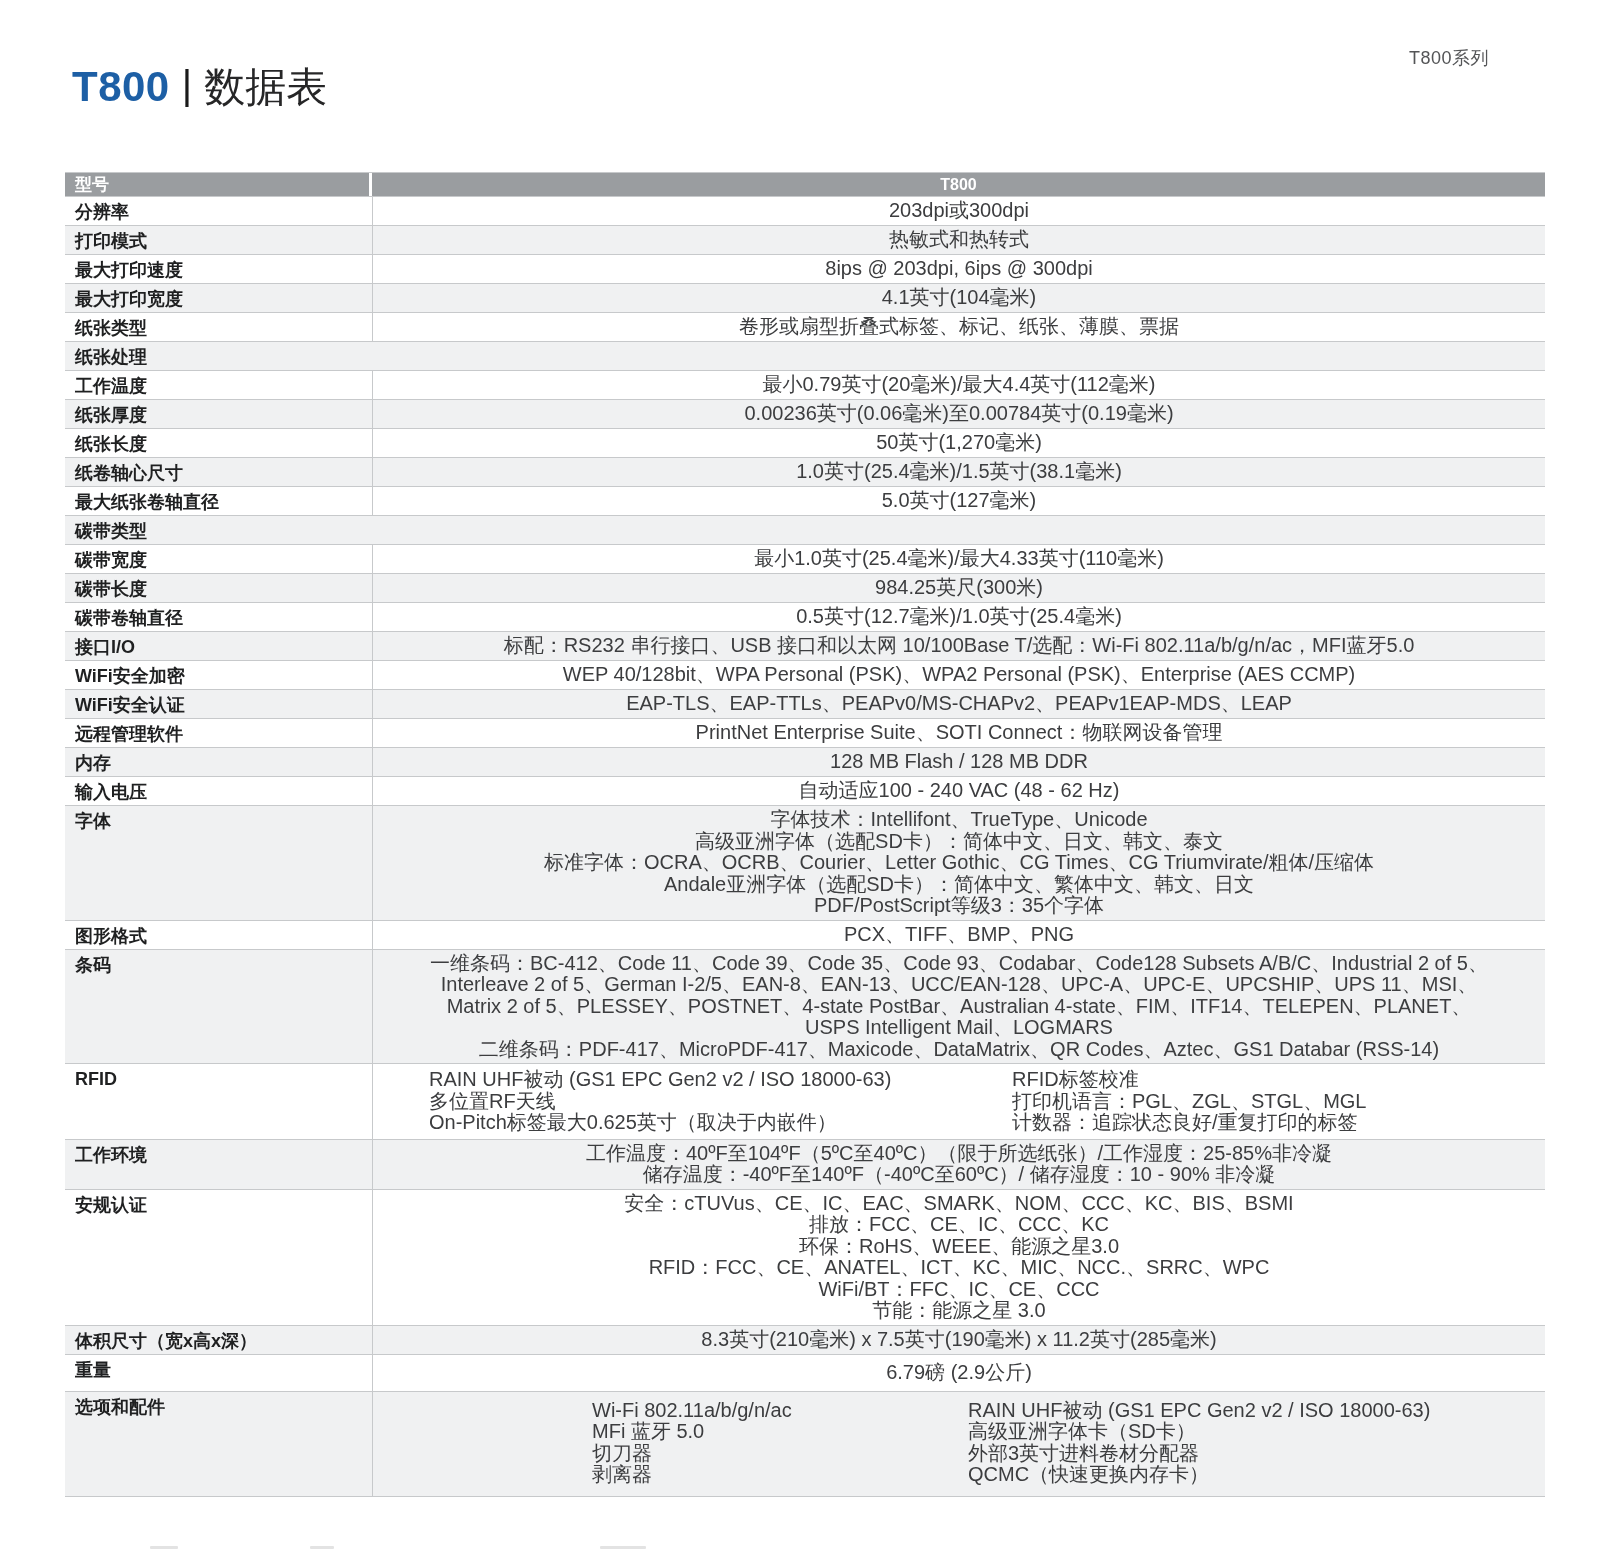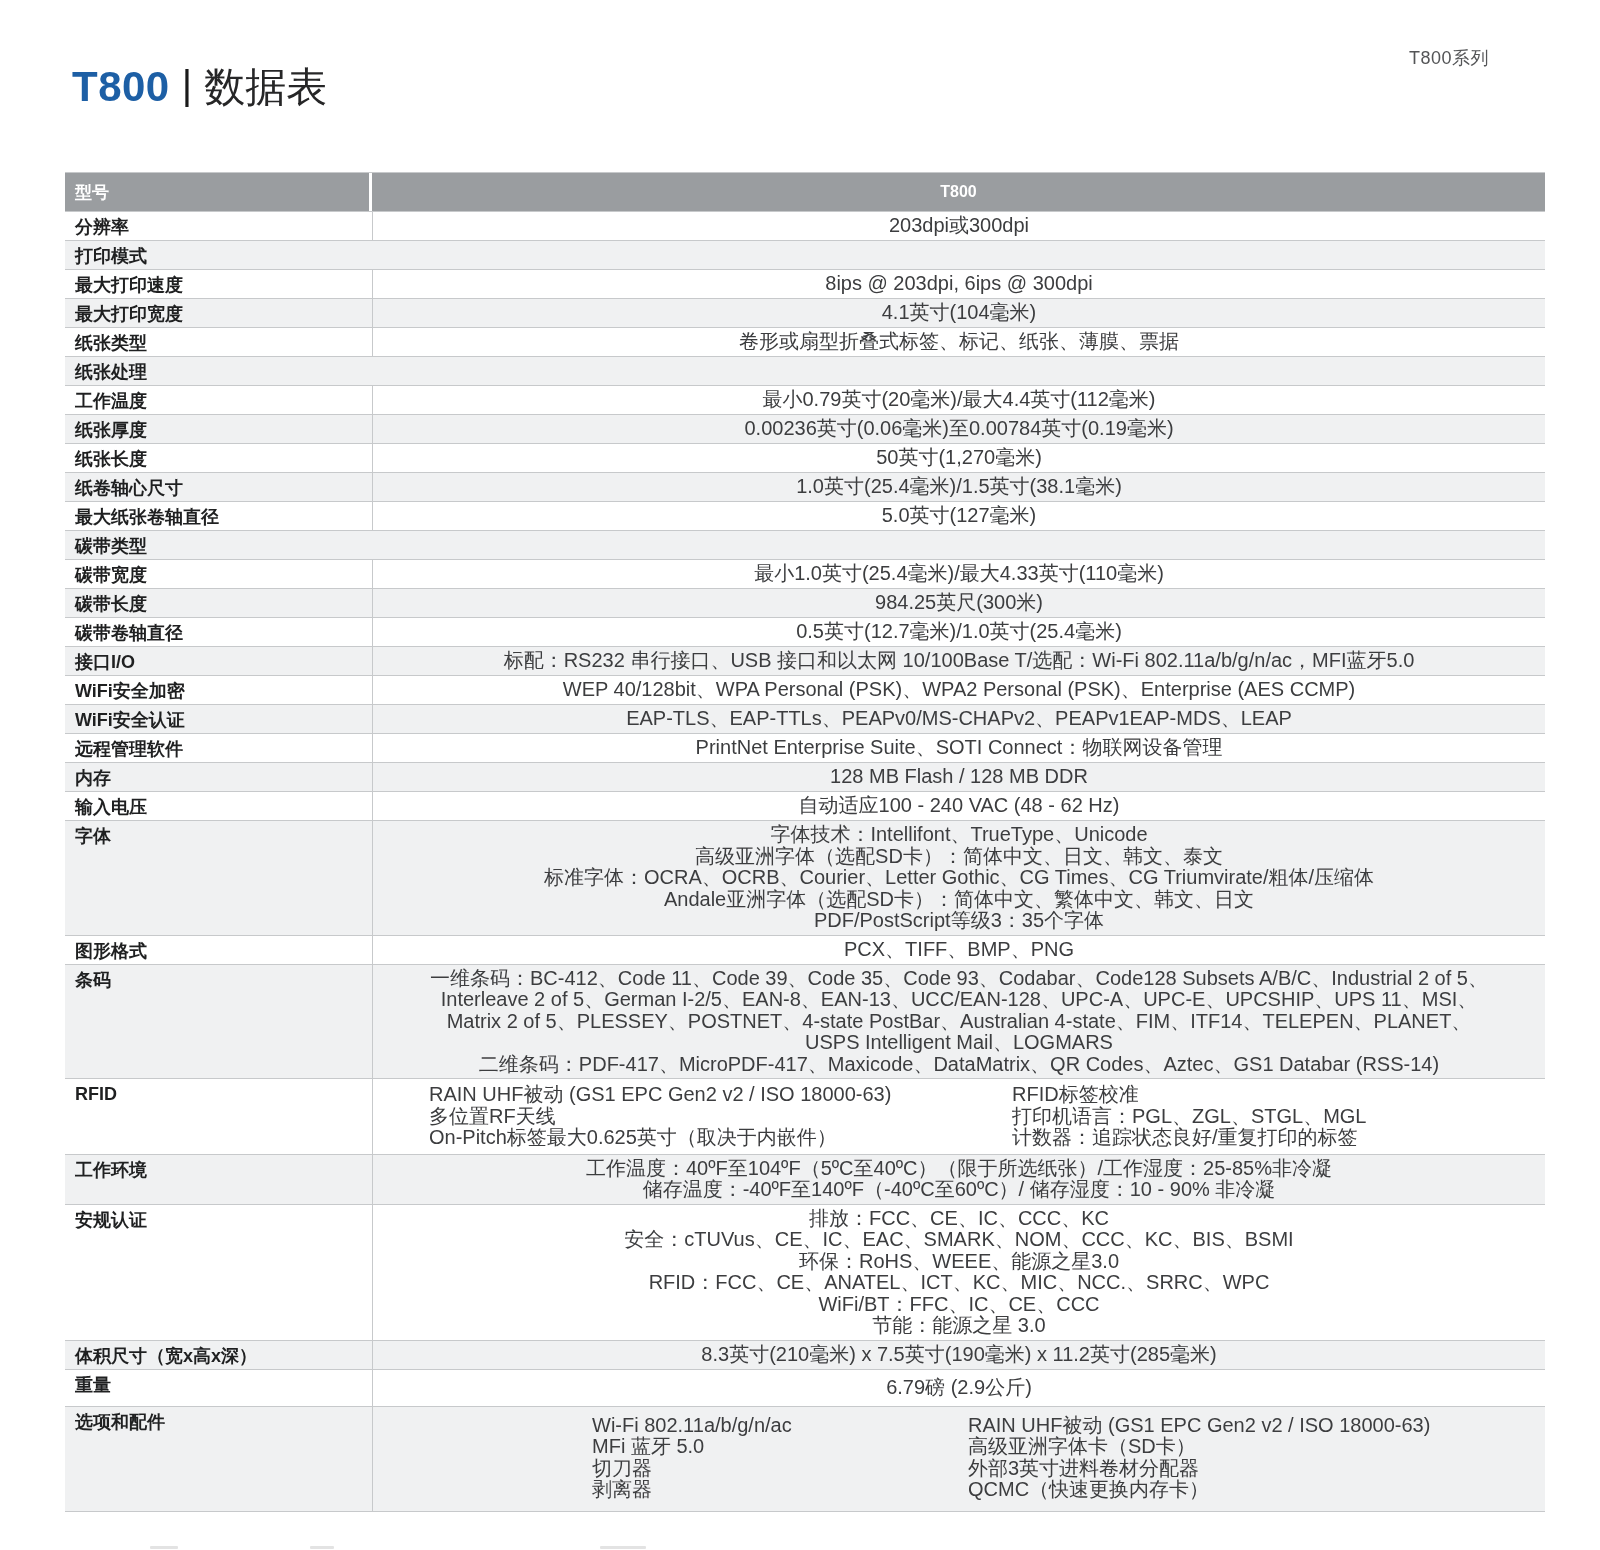--- a/index.html
+++ b/index.html
@@ -22,21 +22,21 @@
   .title{position:absolute;left:72px;top:60px;white-space:nowrap;}
   .title .brand{color:var(--accent);font-size:42px;font-weight:bold;letter-spacing:.5px;}
   .title .sep{font-size:40px;font-weight:400;color:#1a1a1a;margin:0 12px;position:relative;top:-2px;}
   .title .doc{font-family:"Liberation Serif", serif;font-size:41px;color:#262627;}
 
   .spec-table{
     position:absolute;left:65px;top:172px;width:1480px;
     border-top:1px solid var(--border);
     border-bottom:1px solid var(--border);
   }
-  .thead{display:flex;height:38px;background:var(--headbg);}
+  .thead{display:flex;height:23px;background:var(--headbg);}
   .th-label{
     width:307px;box-sizing:border-box;padding-left:10px;
     display:flex;align-items:center;
     color:#ffffff;font-weight:bold;font-size:17px;
     border-right:3px solid #ffffff;
   }
   .th-value{
     flex:1;display:flex;align-items:center;justify-content:center;
     color:#ffffff;font-weight:bold;font-size:16px;
   }
@@ -85,20 +85,23 @@
   </div>
   <div id="rows">
       <div class="row" data-row-id="resolution">
         <div class="cell-label">分辨率</div>
         <div class="cell-value">
           <div class="vline">203dpi或300dpi</div>
         </div>
       </div>
       <div class="row alt" data-row-id="print-mode">
         <div class="cell-label">打印模式</div>
+        <div class="cell-value">
+          <div class="vline">热敏式和热转式</div>
+        </div>
       </div>
       <div class="row" data-row-id="max-print-speed">
         <div class="cell-label">最大打印速度</div>
         <div class="cell-value">
           <div class="vline">8ips @ 203dpi, 6ips @ 300dpi</div>
         </div>
       </div>
       <div class="row alt" data-row-id="max-print-width">
         <div class="cell-label">最大打印宽度</div>
         <div class="cell-value">
@@ -245,22 +248,22 @@
       <div class="row alt" data-row-id="operating-environment">
         <div class="cell-label">工作环境</div>
         <div class="cell-value">
           <div class="vline">工作温度：40ºF至104ºF（5ºC至40ºC）（限于所选纸张）/工作湿度：25-85%非冷凝</div>
           <div class="vline">储存温度：-40ºF至140ºF（-40ºC至60ºC）/ 储存湿度：10 - 90% 非冷凝</div>
         </div>
       </div>
       <div class="row" data-row-id="certifications">
         <div class="cell-label">安规认证</div>
         <div class="cell-value">
+          <div class="vline">安全：cTUVus、CE、IC、EAC、SMARK、NOM、CCC、KC、BIS、BSMI</div>
           <div class="vline">排放：FCC、CE、IC、CCC、KC</div>
-          <div class="vline">安全：cTUVus、CE、IC、EAC、SMARK、NOM、CCC、KC、BIS、BSMI</div>
           <div class="vline">环保：RoHS、WEEE、能源之星3.0</div>
           <div class="vline">RFID：FCC、CE、ANATEL、ICT、KC、MIC、NCC.、SRRC、WPC</div>
           <div class="vline">WiFi/BT：FFC、IC、CE、CCC</div>
           <div class="vline">节能：能源之星 3.0</div>
         </div>
       </div>
       <div class="row alt" data-row-id="dimensions">
         <div class="cell-label">体积尺寸（宽x高x深）</div>
         <div class="cell-value">
           <div class="vline">8.3英寸(210毫米) x 7.5英寸(190毫米) x 11.2英寸(285毫米)</div>

